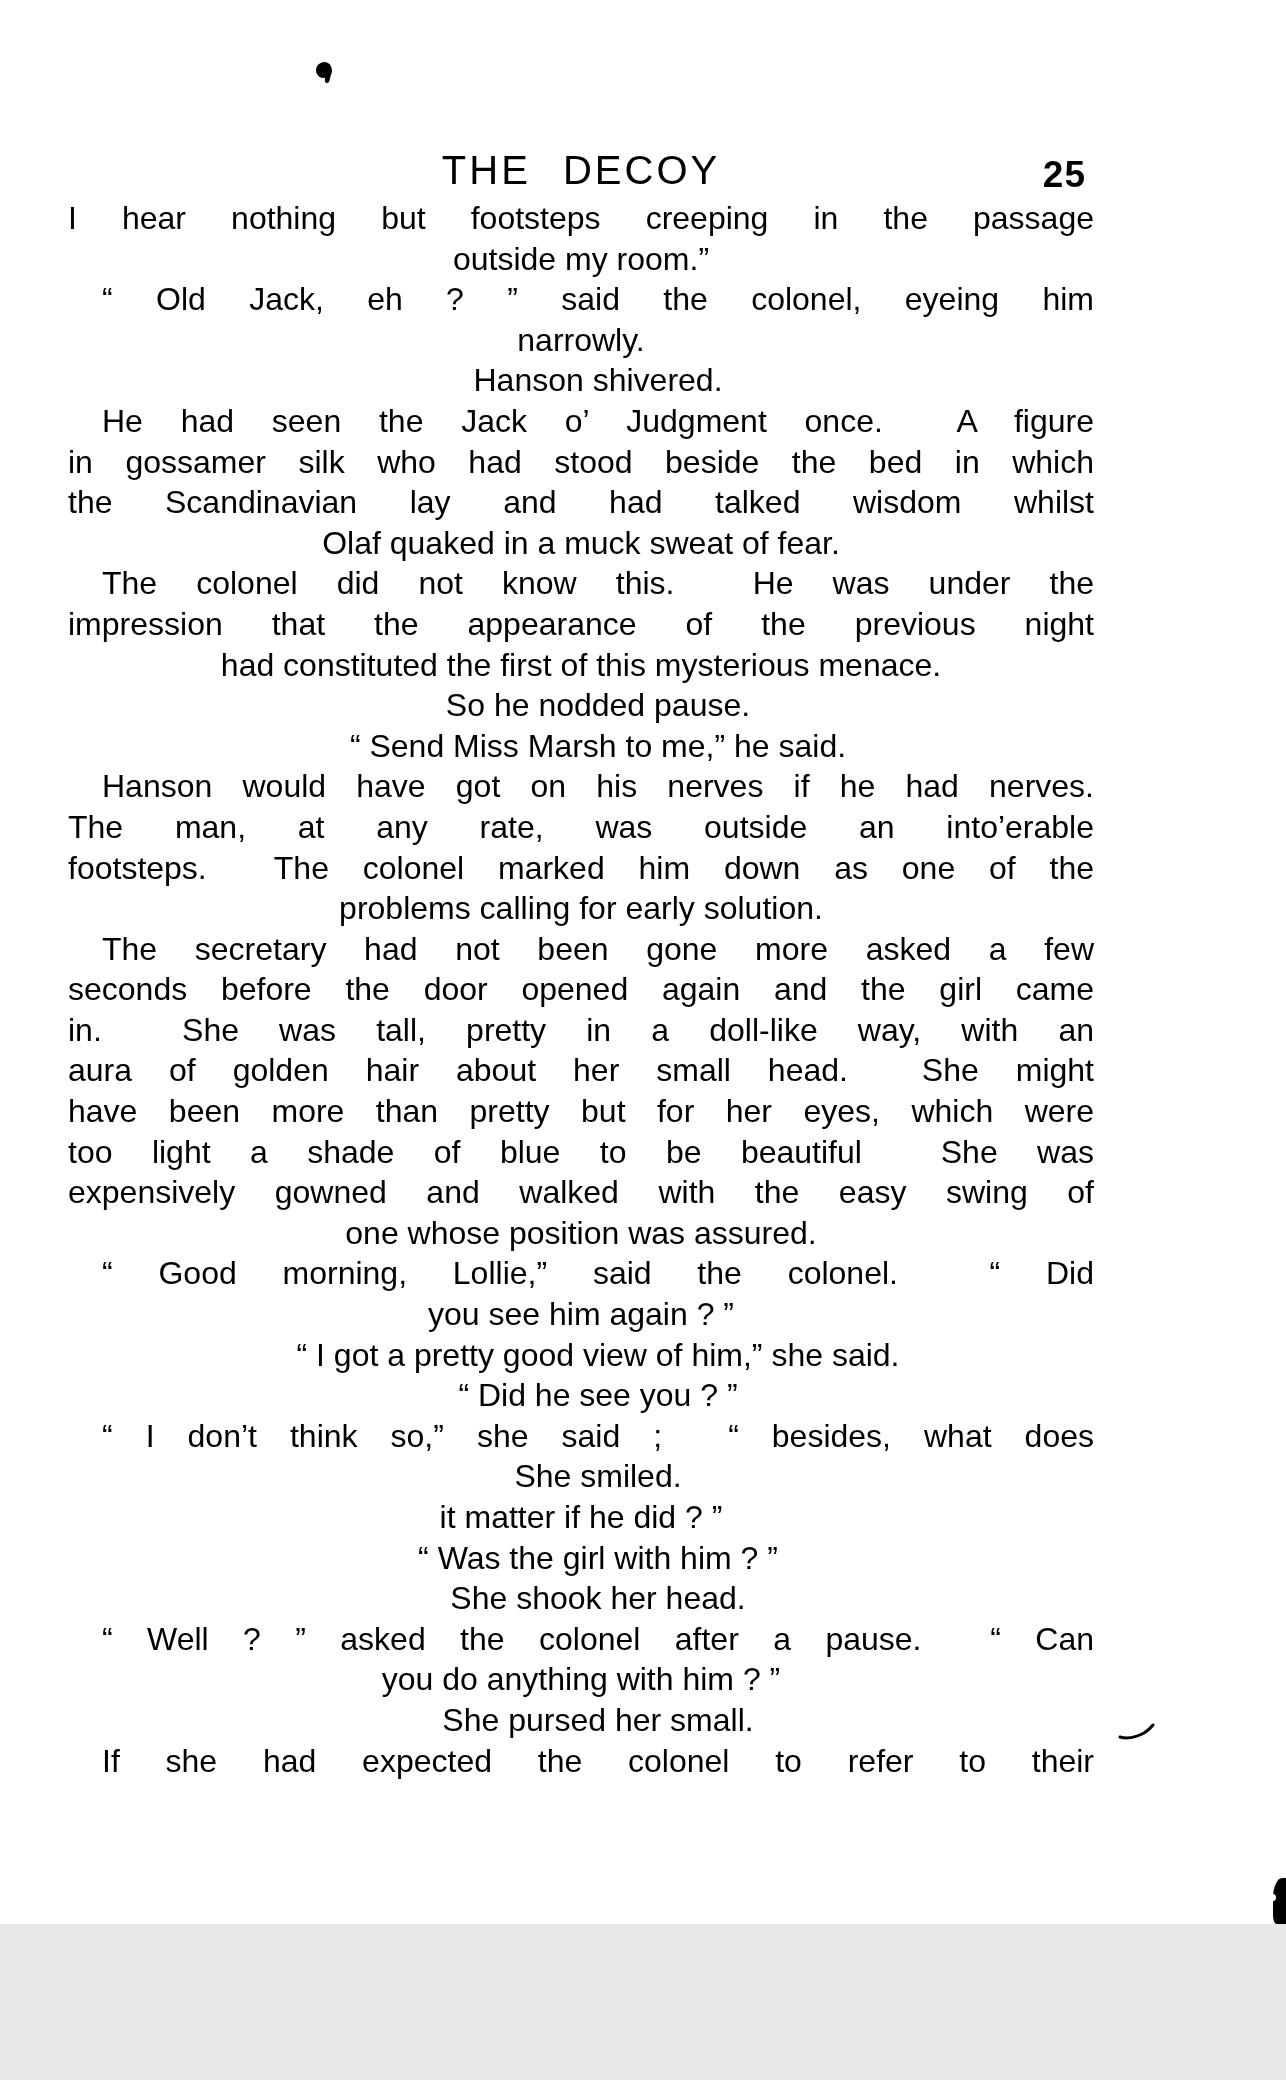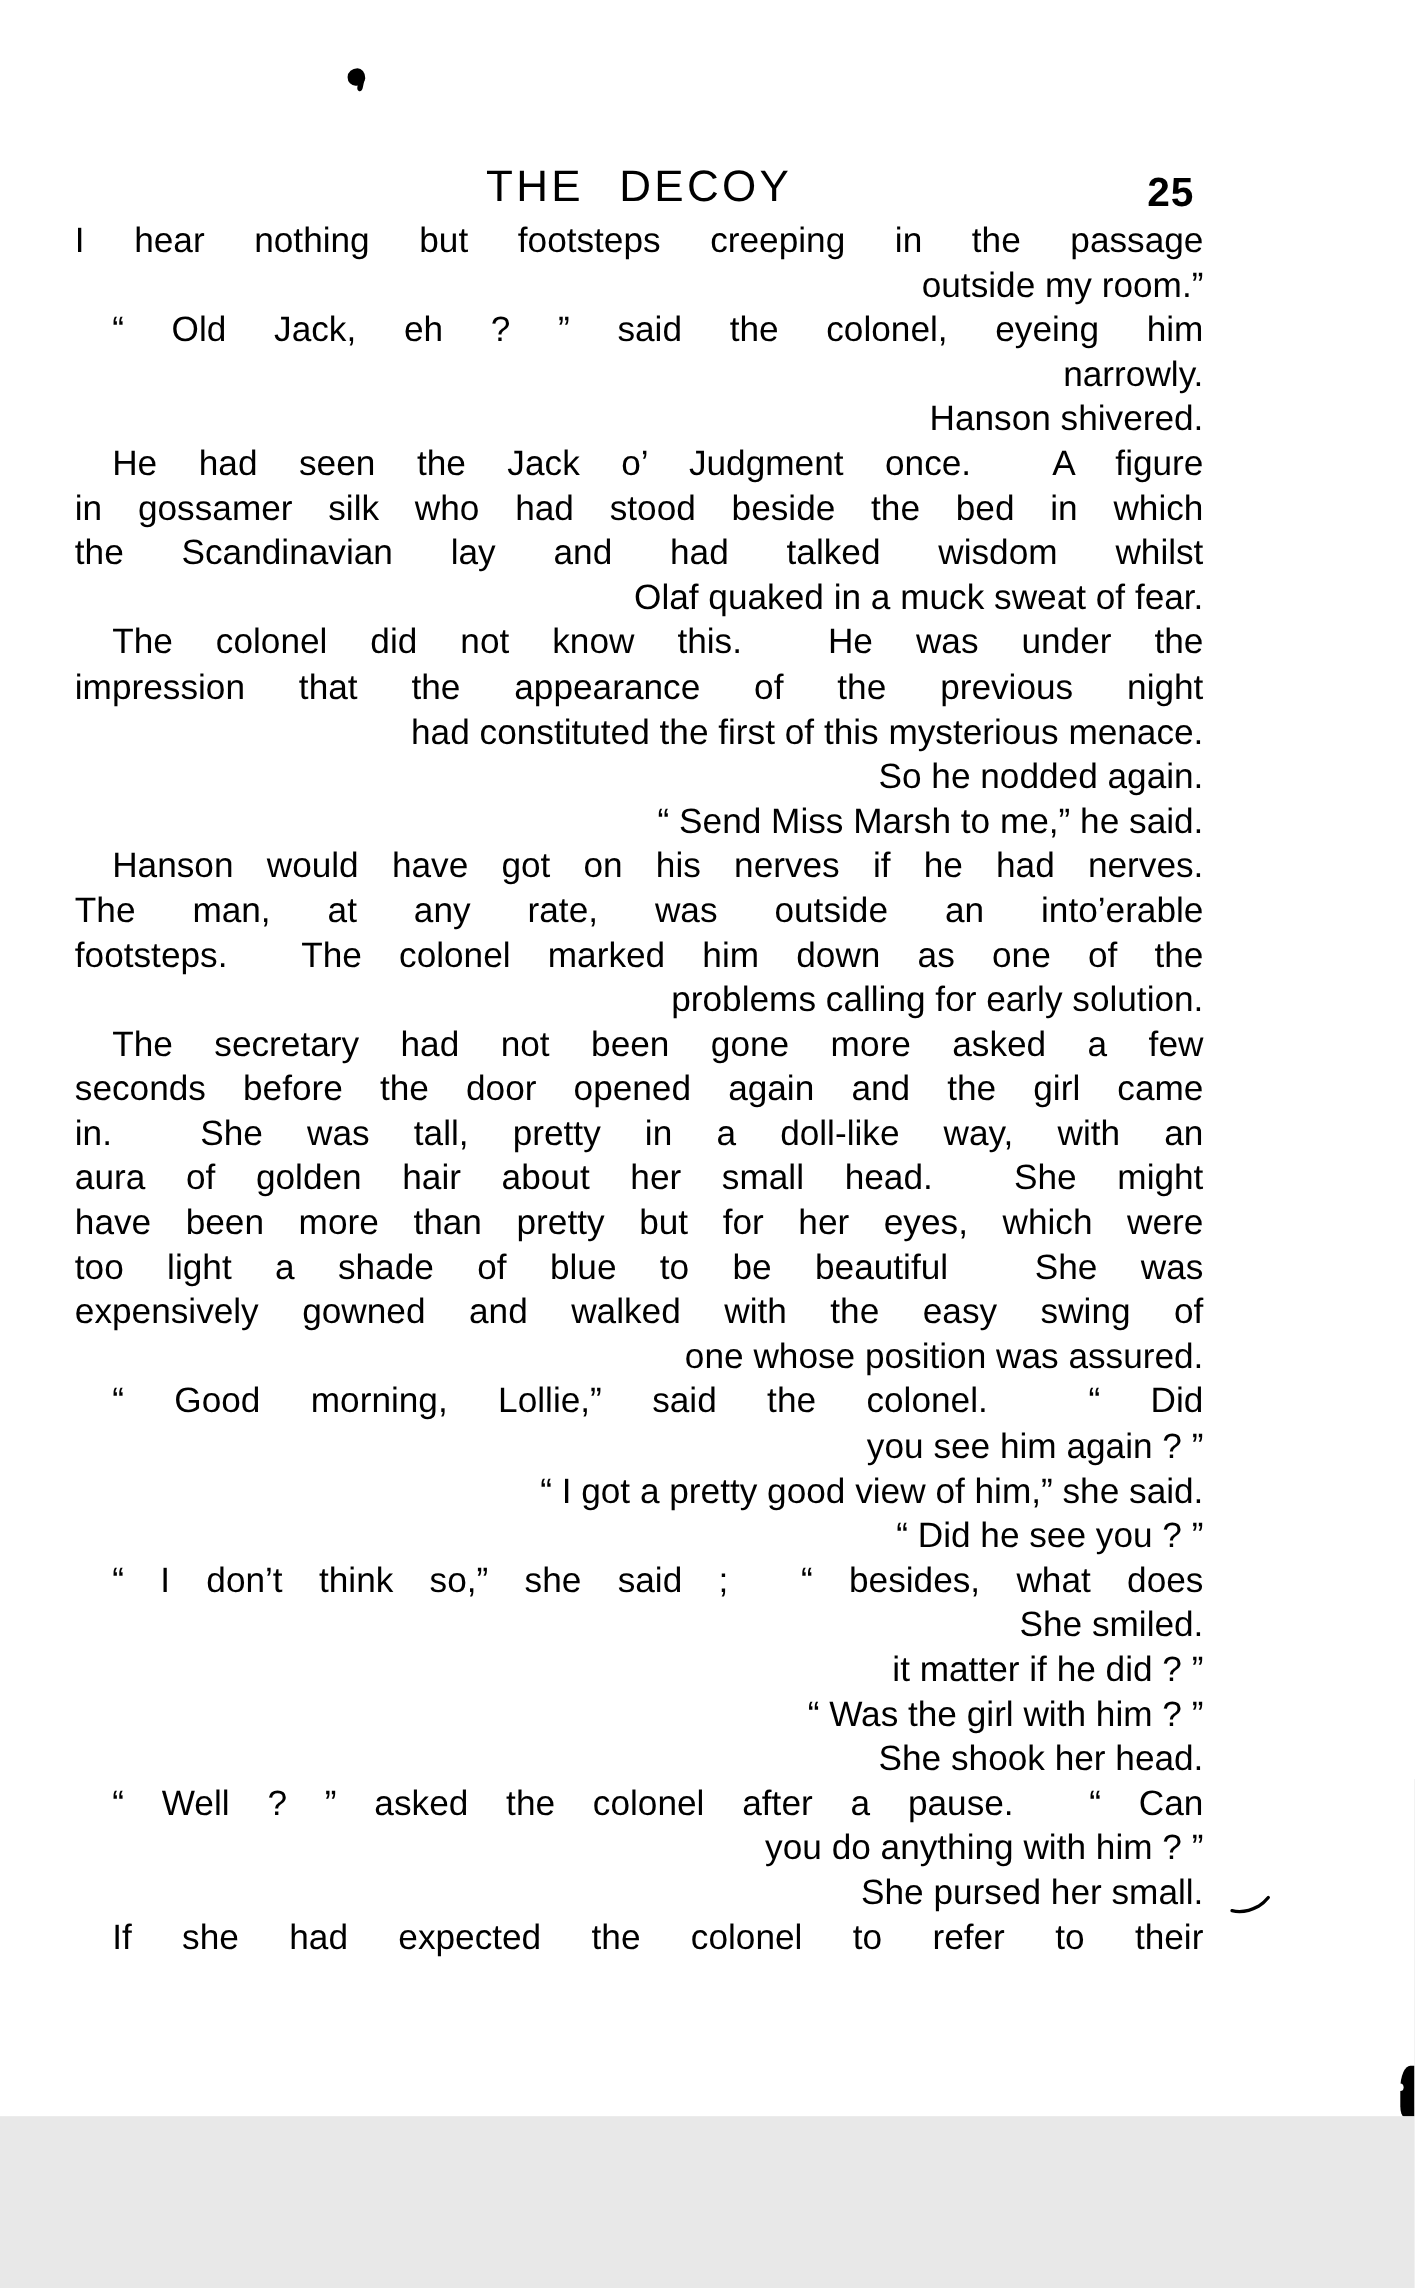--- a/index.html
+++ b/index.html
@@ -36,21 +36,21 @@
     font-size:37px;
     font-weight:bold;
     letter-spacing:1px;
   }
   .body-text{
     font-size:32px;
   }
   .line{
     line-height:40.6px;
     white-space:pre-wrap;
-    text-align:right;
+    text-align:center;
   }
   .line.just{
     text-align:justify;
     text-align-last:justify;
   }
   .line.ind{
     padding-left:34px;
   }
   
   .ink-blot{
@@ -106,21 +106,21 @@
         <div class="line just ind">“ Old Jack, eh ? ” said the colonel, eyeing him</div>
         <div class="line">narrowly.</div>
         <div class="line ind">Hanson shivered.</div>
         <div class="line just ind">He had seen the Jack o’ Judgment once.  A figure</div>
         <div class="line just">in gossamer silk who had stood beside the bed in which</div>
         <div class="line just">the Scandinavian lay and had talked wisdom whilst</div>
         <div class="line">Olaf quaked in a muck sweat of fear.</div>
         <div class="line just ind">The colonel did not know this.  He was under the</div>
         <div class="line just">impression that the appearance of the previous night</div>
         <div class="line">had constituted the first of this mysterious menace.</div>
-        <div class="line ind">So he nodded again.</div>
+        <div class="line ind">So he nodded pause.</div>
         <div class="line ind">“ Send Miss Marsh to me,” he said.</div>
         <div class="line just ind">Hanson would have got on his nerves if he had nerves.</div>
         <div class="line just">The man, at any rate, was outside an into’erable</div>
         <div class="line just">footsteps.  The colonel marked him down as one of the</div>
         <div class="line">problems calling for early solution.</div>
         <div class="line just ind">The secretary had not been gone more asked a few</div>
         <div class="line just">seconds before the door opened again and the girl came</div>
         <div class="line just">in.  She was tall, pretty in a doll-like way, with an</div>
         <div class="line just">aura of golden hair about her small head.  She might</div>
         <div class="line just">have been more than pretty but for her eyes, which were</div>

